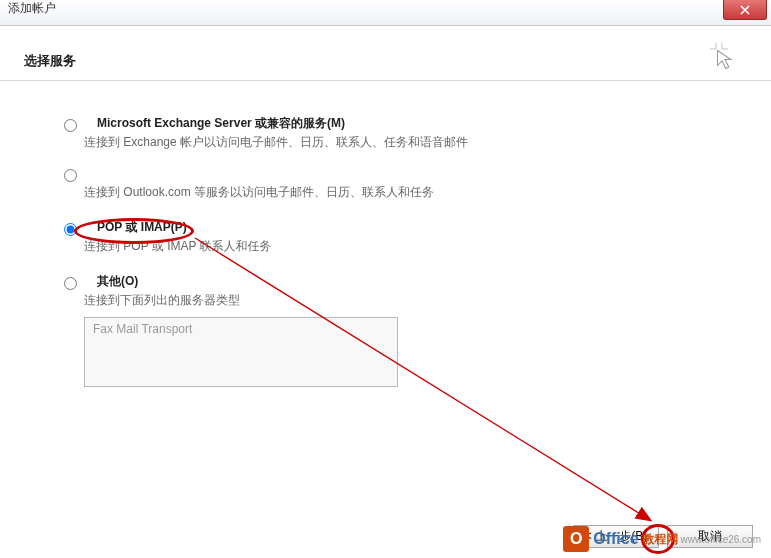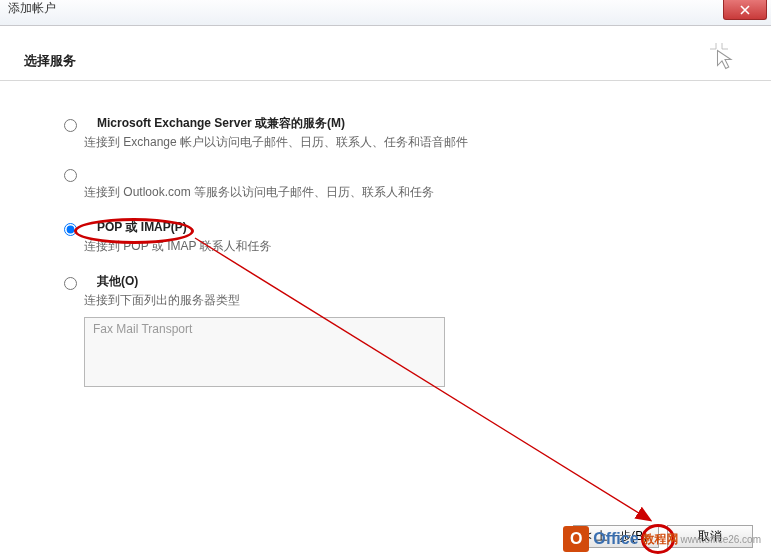--- a/index.html
+++ b/index.html
@@ -56,21 +56,21 @@
     input[type=radio] { margin: 0; }
     .highlight-oval {
       position: absolute;
       border: 3px solid #cc0000;
       border-radius: 50% / 50%;
       pointer-events: none;
     }
     .oval-pop { left: 74px; top: 218px; width: 120px; height: 26px; }
     .listbox {
       margin-left: 20px; margin-top: 8px;
-      width: 361px; height: 70px;
+      width: 314px; height: 70px;
       border: 1px solid #b8b8b8;
       background: #f8f8f8;
       padding: 4px 8px;
       color: #9a9a9a;
       font-size: 12px;
     }
     .footer {
       position: absolute;
       bottom: 10px; right: 18px;
       display: flex; gap: 8px;

